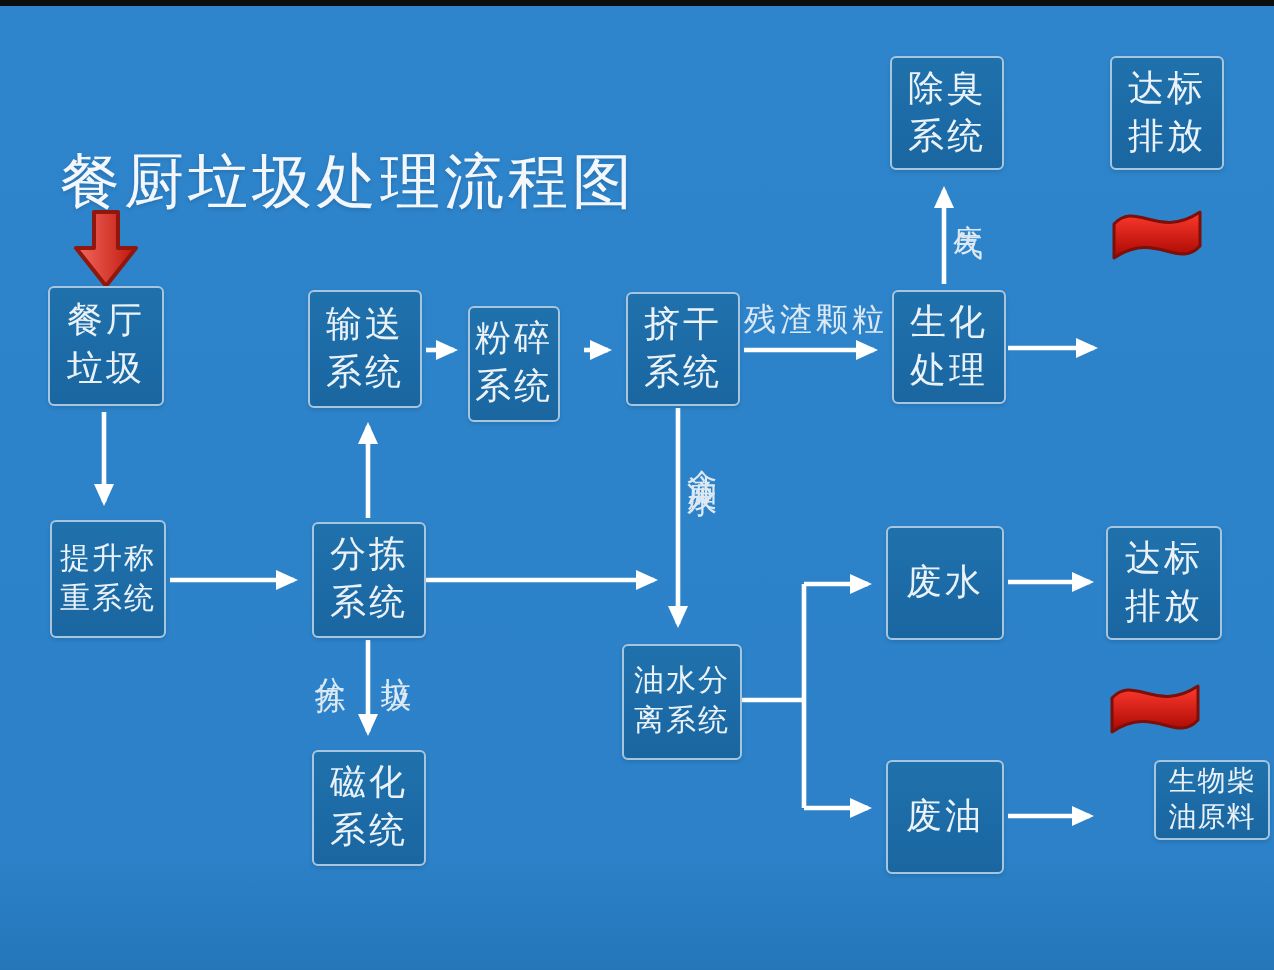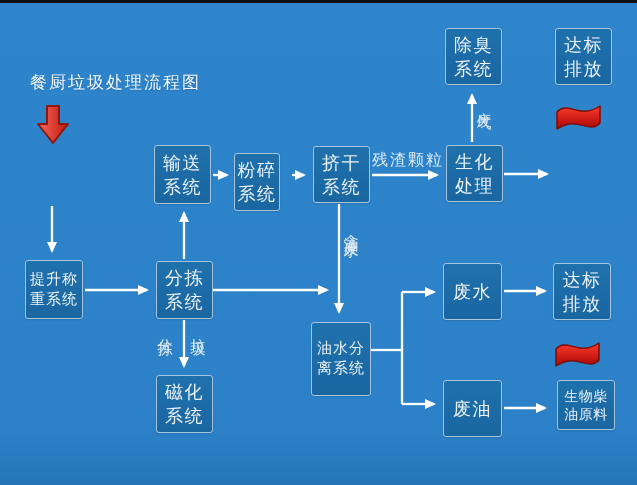--- a/index.html
+++ b/index.html
@@ -7,21 +7,21 @@
     position:relative;
     width:637px;height:485px;
     overflow:hidden;
     background:linear-gradient(180deg,#2E85CC 0%,#2C81C8 88%,#2476B9 100%);
     border-top:3px solid #0d0d0d;
     box-sizing:border-box;
     font-family:"DejaVu Sans","Liberation Sans",sans-serif;
   }
   .title{
     position:absolute;left:30px;top:68px;
-    font-size:17px;letter-spacing:2px;color:#F3F7FB;
+    font-size:30px;letter-spacing:2px;color:#F3F7FB;
     text-shadow:0 1px 2px rgba(0,0,0,0.15);
     white-space:nowrap;
   }
   .node{
     position:absolute;
     background:linear-gradient(180deg,#1F71AC 0%,#1A66A1 100%);
     border:1.6px solid #A6C6DF;
     border-radius:3px;
     color:#EAF2F8;
     display:flex;align-items:center;justify-content:center;
@@ -99,45 +99,47 @@
   <svg class="deco" style="left:554px;top:337px" width="48" height="36" viewBox="0 0 48 36">
     <defs>
       <linearGradient id="fg2" x1="0" y1="0" x2="0" y2="1">
         <stop offset="0" stop-color="#FF3A2E"></stop>
           <stop offset="1" stop-color="#A80802"></stop>
       </linearGradient>
     </defs>
     <path d="M2,9 C13,-3 24,17 45,3 L45,20 C34,32 23,12 2,26 Z" fill="url(#fg2)" stroke="#7D0E08" stroke-width="1.5" stroke-linejoin="round"></path>
   </svg>
 
+  <div class="node" style="left:24px;top:140px;width:58px;height:60px">餐厅
+垃圾</div>
   <div class="node" style="left:154px;top:142px;width:57px;height:59px">输送
 系统</div>
   <div class="node" style="left:234px;top:150px;width:46px;height:58px">粉碎
 系统</div>
   <div class="node" style="left:313px;top:143px;width:57px;height:57px">挤干
 系统</div>
   <div class="node" style="left:446px;top:142px;width:57px;height:57px">生化
 处理</div>
   <div class="node" style="left:445px;top:25px;width:57px;height:57px">除臭
 系统</div>
   <div class="node" style="left:555px;top:25px;width:57px;height:57px">达标
 排放</div>
   <div class="node f15" style="left:25px;top:257px;width:58px;height:59px">提升称
 重系统</div>
   <div class="node" style="left:156px;top:258px;width:57px;height:58px">分拣
 系统</div>
   <div class="node" style="left:156px;top:372px;width:57px;height:58px">磁化
 系统</div>
-  <div class="node f15" style="left:311px;top:319px;width:60px;height:74px">油水分
+  <div class="node f15" style="left:311px;top:319px;width:60px;height:58px">油水分
 离系统</div>
   <div class="node" style="left:443px;top:260px;width:59px;height:57px">废水</div>
   <div class="node" style="left:553px;top:260px;width:58px;height:57px">达标
 排放</div>
   <div class="node" style="left:443px;top:377px;width:59px;height:57px">废油</div>
-  <div class="node f14" style="left:557px;top:377px;width:58px;height:50px">生物柴
+  <div class="node f14" style="left:577px;top:377px;width:58px;height:40px">生物柴
 油原料</div>
 
   <div class="hlabel" style="left:372px;top:147px">残渣颗粒</div>
   <div class="vlabel" style="left:476px;top:97px">废气</div>
   <div class="vlabel" style="left:343px;top:219px">含油废水</div>
   <div class="vlabel" style="left:157px;top:323px">分拣</div>
   <div class="vlabel" style="left:190px;top:323px">垃圾</div>
 
 </div>
 

